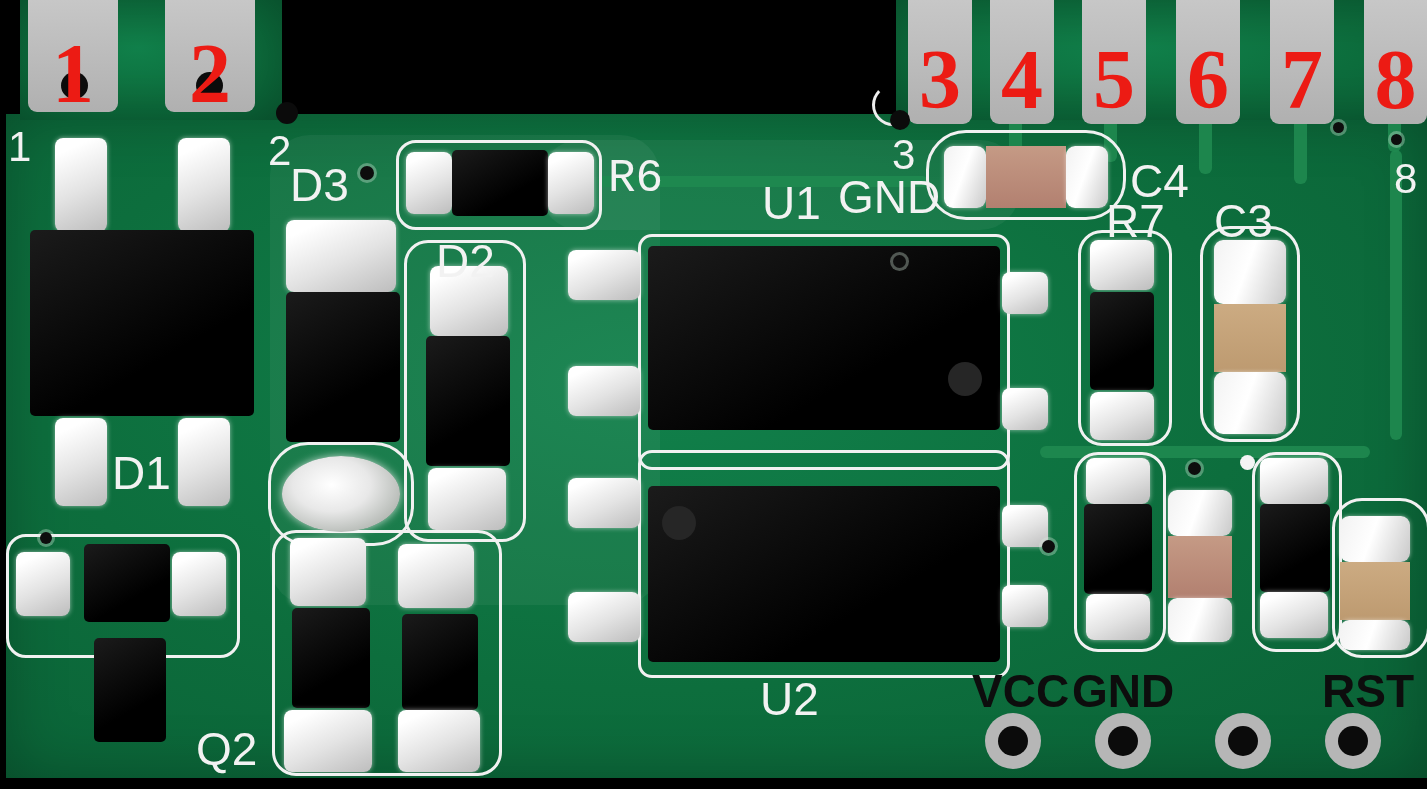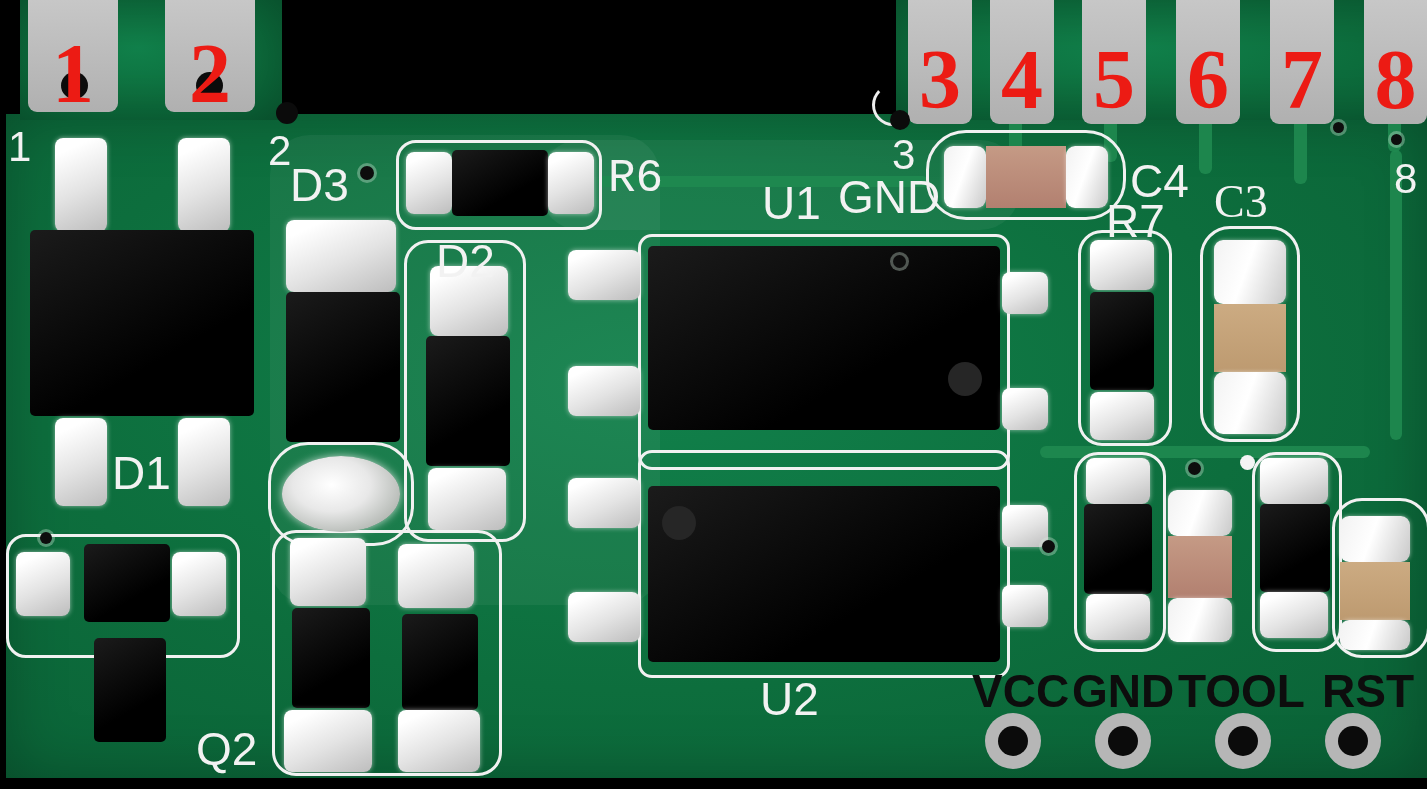--- a/index.html
+++ b/index.html
@@ -168,28 +168,27 @@
   <div class="abs num" style="left:892px;top:134px;">3</div>
   <div class="abs num" style="left:1394px;top:158px;">8</div>
 
   <div class="abs label" style="left:290px;top:162px;">D3</div>
   <div class="abs label" style="left:436px;top:230px;margin-top:8px;">D2</div>
   <div class="abs label" style="left:608px;top:156px;font-family:Liberation Mono, monospace;">R6</div>
   <div class="abs label" style="left:762px;top:180px;">U1</div>
   <div class="abs label" style="left:838px;top:174px;">GND</div>
   <div class="abs label" style="left:1130px;top:158px;">C4</div>
   <div class="abs label" style="left:1106px;top:198px;">R7</div>
-  <div class="abs label" style="left:1214px;top:179px;font-family:Liberation Serif, serif;">C3</div>
+  <div class="abs label" style="left:1214px;top:198px;">C3</div>
   <div class="abs label" style="left:112px;top:450px;">D1</div>
   <div class="abs label" style="left:196px;top:726px;">Q2</div>
   <div class="abs label" style="left:760px;top:676px;">U2</div>
 
   <div class="abs black-label" style="left:972px;top:668px;">VCC</div>
   <div class="abs black-label" style="left:1072px;top:668px;">GND</div>
-  <div class="abs black-label" style="left:1178px;top:668px;">TOOL</div>
   <div class="abs black-label" style="left:1322px;top:668px;">RST</div>
   <div class="abs ring" style="left:985px;top:713px;width:56px;height:56px;">
       <div class="hole" style="width:30px;height:30px;"></div>
     </div>
   <div class="abs ring" style="left:1095px;top:713px;width:56px;height:56px;">
       <div class="hole" style="width:30px;height:30px;"></div>
     </div>
   <div class="abs ring" style="left:1215px;top:713px;width:56px;height:56px;">
       <div class="hole" style="width:30px;height:30px;"></div>
     </div>

